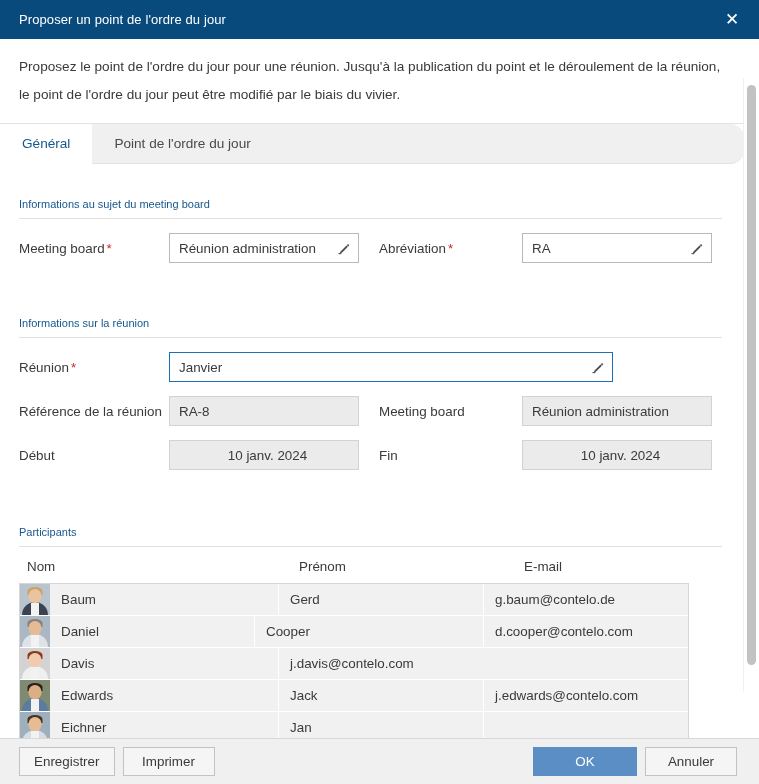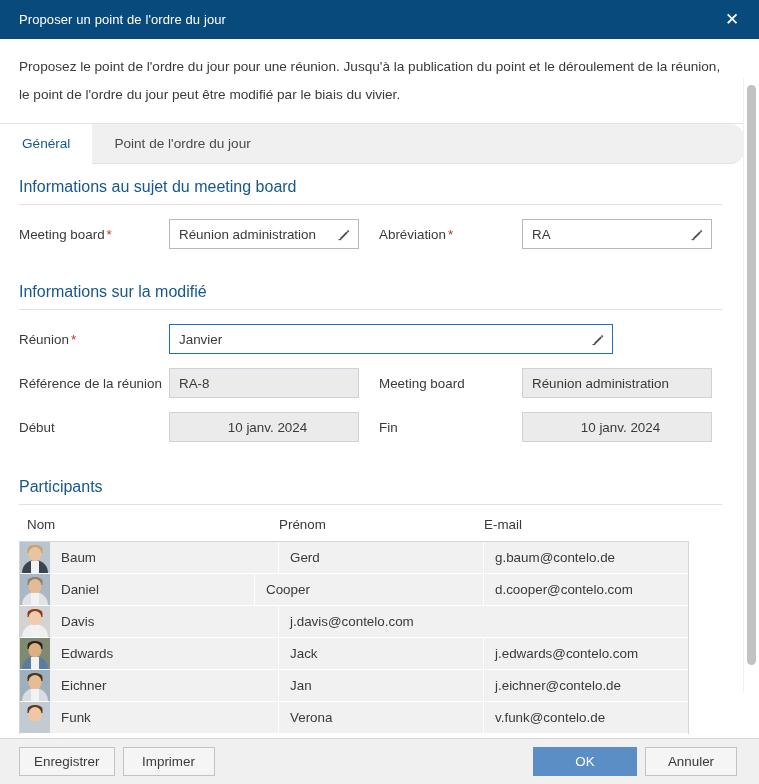--- a/index.html
+++ b/index.html
@@ -108,23 +108,23 @@
     margin-bottom: -1px;
   }
 
   
   .content {
     padding: 0 22px 0 19px;
     box-sizing: border-box;
   }
 
   .section-title {
-    font-size: 16px;
+    font-size: 11px;
     color: #15578f;
-    padding: 14px 0 8px 0;
+    padding: 34px 0 8px 0;
     border-bottom: 1px solid #e0e0e0;
     margin-bottom: 0;
   }
 
   .form-row {
     display: flex;
     align-items: flex-start;
     margin-top: 14px;
   }
   .form-cell {
@@ -183,20 +183,21 @@
     display: block;
     cursor: pointer;
   }
 
   
   .table-head {
     display: flex;
     padding: 12px 0 9px 8px;
     font-size: 13.4px;
     color: #3a3a3a;
+    gap: 20px;
   }
   .th-nom   { width: 252px; }
   .th-pre   { width: 205px; }
   .th-mail  { flex: 1; }
 
   .ptable {
     border: 1px solid #d6d6d6;
     border-bottom: none;
     width: 670px;
     box-sizing: border-box;
@@ -376,21 +377,21 @@
                 <path d="M3.3 10.7 L9.6 4.4 L10.9 5.7 L4.6 12 L3 12.3 Z" fill="#4a4a4a"></path>
                 <path d="M9.9 4.1 L11.0 3.0 L12.3 4.3 L11.2 5.4 Z" fill="#4a4a4a"></path>
                 <path d="M1.5 12.6 L4.3 12.6" stroke="#4a4a4a" stroke-width="1.1" fill="none"></path>
               </svg>
             </div>
           </div>
         </div>
 
         <div style="height:20px"></div>
 
-        <div class="section-title">Informations sur la modifié</div>
+        <div class="section-title">Informations sur la réunion</div>
 
         <div class="form-row">
           <div class="form-cell">
             <div class="label">
               <span>Réunion</span><span class="req">*</span>
             </div>
             <div class="field focused wide">
               <span>Janvier</span>
               <svg class="pencil" viewBox="0 0 14 14">
                 <path d="M3.3 10.7 L9.6 4.4 L10.9 5.7 L4.6 12 L3 12.3 Z" fill="#4a4a4a"></path>
@@ -502,21 +503,20 @@
                 <div class="avatar">
                   <div class="bg" style="background:#9fb0bd"></div>
                   <div class="body" style="background:#d8dde3"></div>
                   <div class="shirt"></div>
                   <div class="hair" style="background:#4a3322"></div>
                   <div class="head" style="background:#e6bc94"></div>
                 </div>
               </div>
               <div class="pcell c-nom">Eichner</div>
               <div class="pcell c-pre">Jan</div>
-              <div class="pcell c-mail">j.eichner@contelo.de</div>
             </div>
             <div class="prow">
               <div class="pcell c-avatar">
                 <div class="avatar">
                   <div class="bg" style="background:#c3cbd2"></div>
                   <div class="hair" style="background:#5a3a22"></div>
                   <div class="head" style="background:#f0c7a4"></div>
                 </div>
               </div>
               <div class="pcell c-nom">Funk</div>

